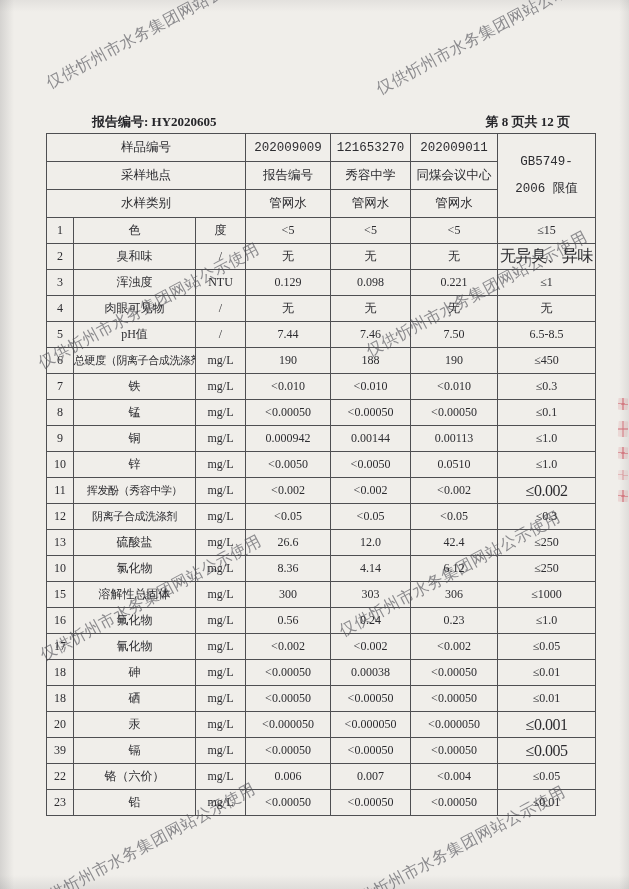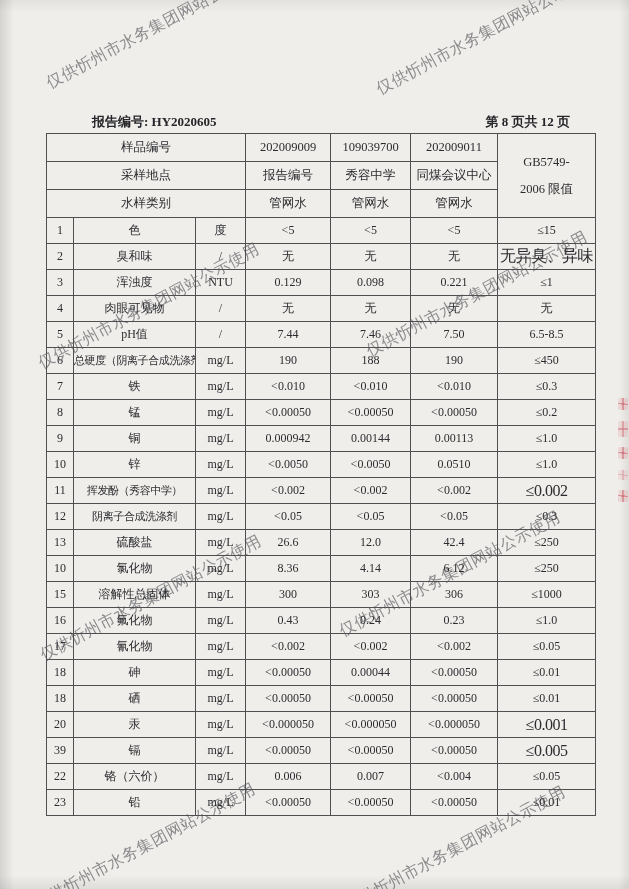--- a/index.html
+++ b/index.html
@@ -36,21 +36,21 @@
   
   table.results{
     position:absolute;left:46px;top:133px;width:549px;
     border-collapse:collapse;table-layout:fixed;
     font-size:12px;color:#2c2c30;
   }
   table.results td{
     border:1px solid #4f4f52;text-align:center;vertical-align:middle;
     padding:0;height:25px;overflow:hidden;white-space:nowrap;
   }
-  tr.hrow td{height:27px;font-size:12.5px;}
+  tr.hrow td{height:27px;font-size:12.5px;font-family:Liberation Mono, monospace;}
   td.mval{font-size:13px;margin-top:37px;}
   td.limith{font-size:13px;}
   td.limith div{line-height:27px;text-align:center;}
   td.c-name{text-align:left;padding-left:7px;}
   td.c-name.long{font-size:11px;letter-spacing:-.4px;}
   td.c-limit.sm{font-size:16px;letter-spacing:-.5px;}
   
   .stamp{
     position:absolute;left:615px;top:398px;width:14px;height:104px;
     display:flex;flex-direction:column;justify-content:space-between;
@@ -93,21 +93,21 @@
         <col style="width:50px">
       <col style="width:85px">
         <col style="width:80px">
         <col style="width:87px">
       <col style="width:98px">
     </colgroup>
     <tbody>
       <tr class="hrow">
         <td colspan="3">样品编号</td>
         <td class="mval">202009009</td>
-        <td class="mval">109039700</td>
+        <td class="mval">121653270</td>
         <td class="mval">202009011</td>
         <td class="limith" rowspan="3">
           <div>GB5749-</div>
           <div>2006 限值</div>
         </td>
       </tr>
       <tr class="hrow">
         <td colspan="3">采样地点</td>
         <td>报告编号</td>
         <td>秀容中学</td>
@@ -184,21 +184,21 @@
           <td class="c-val">&lt;0.010</td>
           <td class="c-limit">≤0.3</td>
         </tr>
         <tr>
           <td class="c-num">8</td>
           <td class="c-name">锰</td>
           <td class="c-unit">mg/L</td>
           <td class="c-val">&lt;0.00050</td>
           <td class="c-val">&lt;0.00050</td>
           <td class="c-val">&lt;0.00050</td>
-          <td class="c-limit">≤0.2</td>
+          <td class="c-limit">≤0.1</td>
         </tr>
         <tr>
           <td class="c-num">9</td>
           <td class="c-name">铜</td>
           <td class="c-unit">mg/L</td>
           <td class="c-val">0.000942</td>
           <td class="c-val">0.00144</td>
           <td class="c-val">0.00113</td>
           <td class="c-limit">≤1.0</td>
         </tr>
@@ -253,40 +253,40 @@
           <td class="c-unit">mg/L</td>
           <td class="c-val">300</td>
           <td class="c-val">303</td>
           <td class="c-val">306</td>
           <td class="c-limit">≤1000</td>
         </tr>
         <tr>
           <td class="c-num">16</td>
           <td class="c-name">氟化物</td>
           <td class="c-unit">mg/L</td>
-          <td class="c-val">0.43</td>
+          <td class="c-val">0.56</td>
           <td class="c-val">0.24</td>
           <td class="c-val">0.23</td>
           <td class="c-limit">≤1.0</td>
         </tr>
         <tr>
           <td class="c-num">17</td>
           <td class="c-name">氰化物</td>
           <td class="c-unit">mg/L</td>
           <td class="c-val">&lt;0.002</td>
           <td class="c-val">&lt;0.002</td>
           <td class="c-val">&lt;0.002</td>
           <td class="c-limit">≤0.05</td>
         </tr>
         <tr>
           <td class="c-num">18</td>
           <td class="c-name">砷</td>
           <td class="c-unit">mg/L</td>
           <td class="c-val">&lt;0.00050</td>
-          <td class="c-val">0.00044</td>
+          <td class="c-val">0.00038</td>
           <td class="c-val">&lt;0.00050</td>
           <td class="c-limit">≤0.01</td>
         </tr>
         <tr>
           <td class="c-num">18</td>
           <td class="c-name">硒</td>
           <td class="c-unit">mg/L</td>
           <td class="c-val">&lt;0.00050</td>
           <td class="c-val">&lt;0.00050</td>
           <td class="c-val">&lt;0.00050</td>

